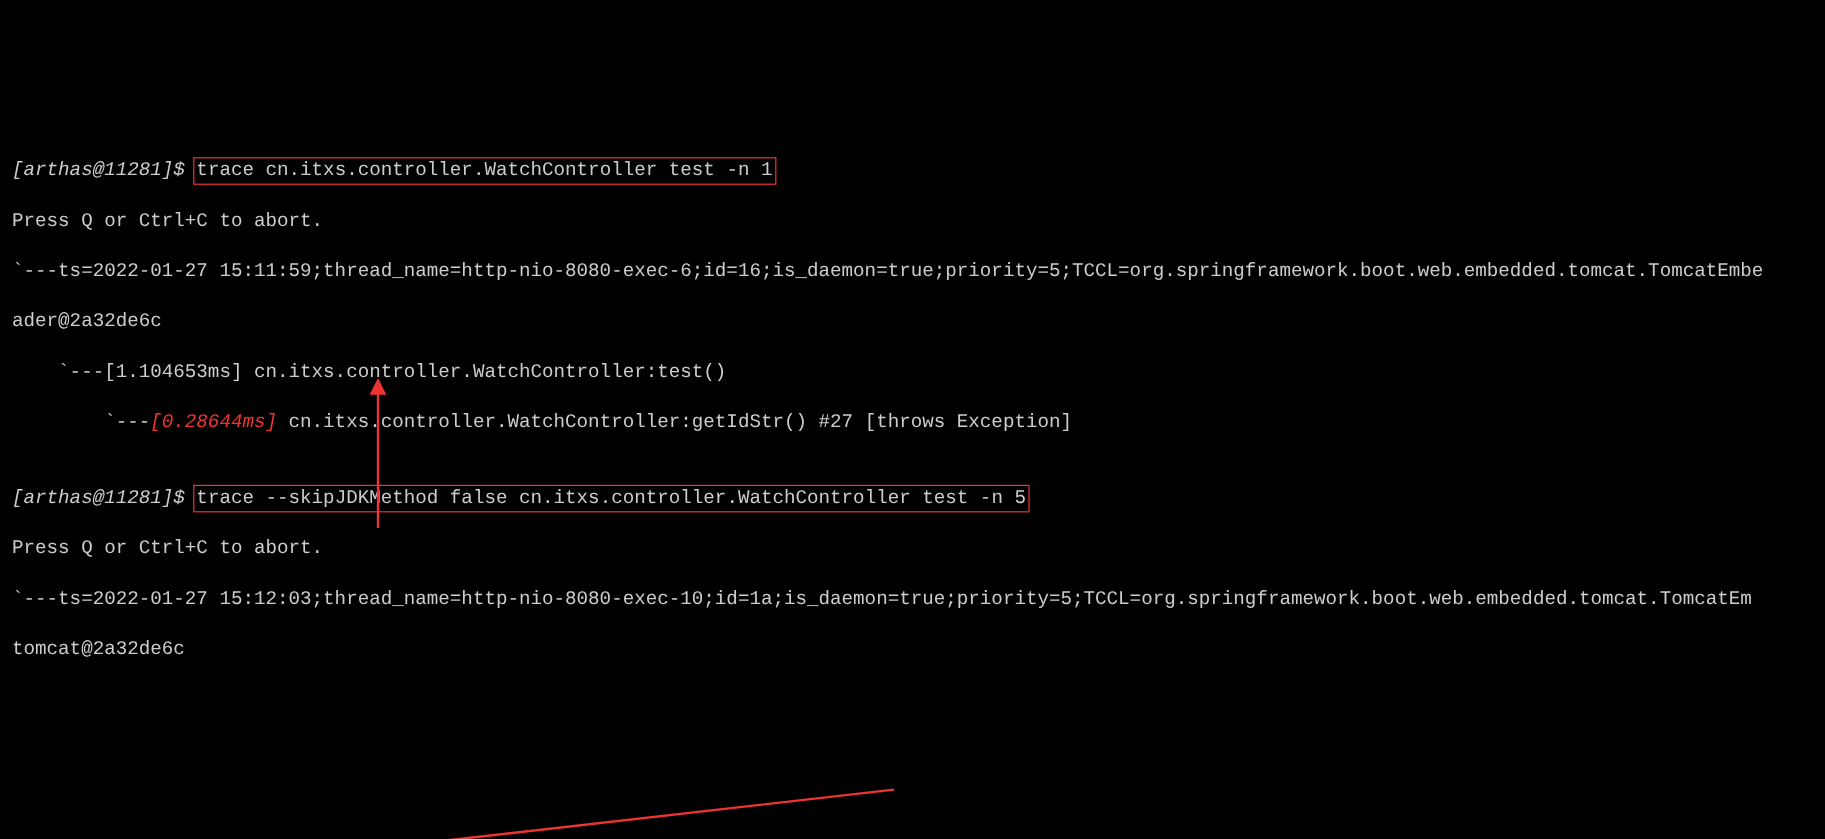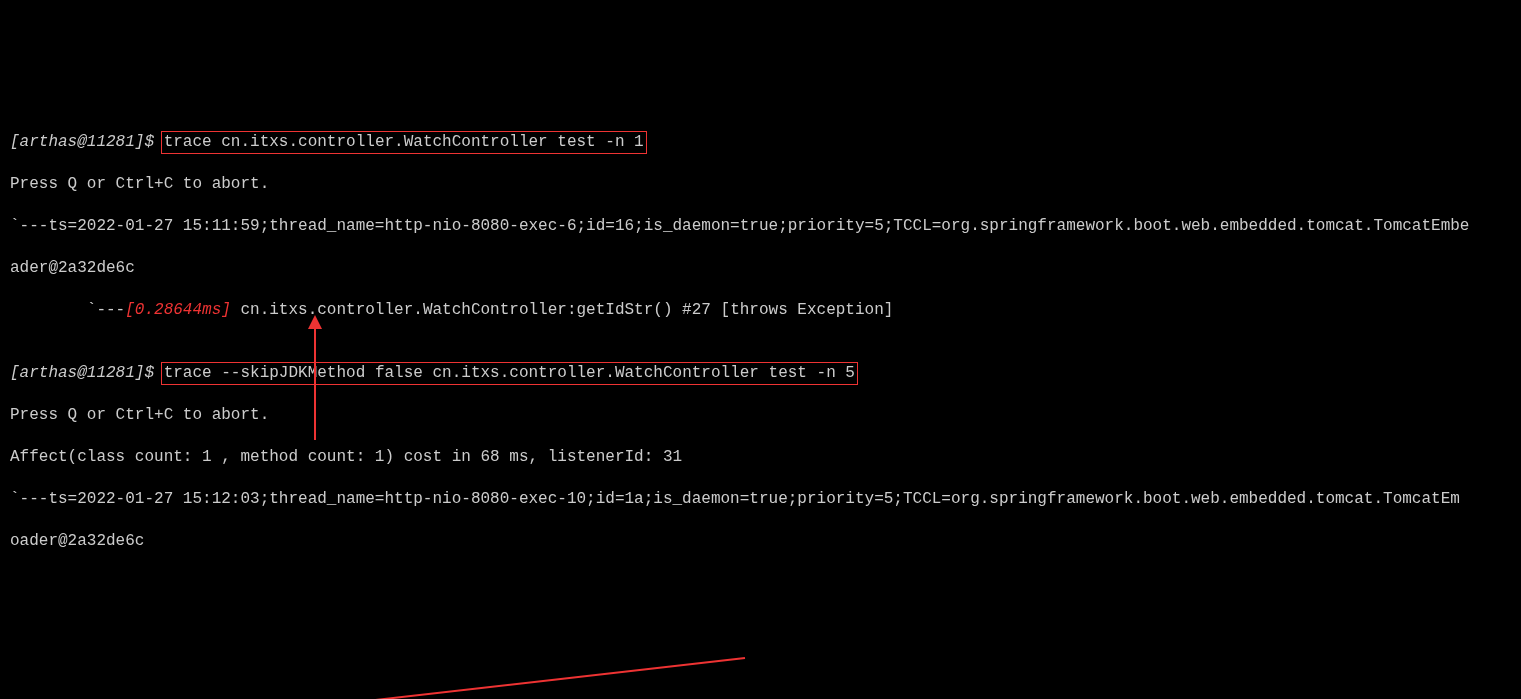--- a/index.html
+++ b/index.html
@@ -15,27 +15,27 @@
 </head>
 <body>
 
 
 
 <div class="term">
 <div><span class="prompt">[arthas@11281]$</span> <span class="box"><span class="cmd">trace cn.itxs.controller.WatchController test -n 1</span></span></div>
 <div>Press Q or Ctrl+C to abort.</div>
 <div>`---ts=2022-01-27 15:11:59;thread_name=http-nio-8080-exec-6;id=16;is_daemon=true;priority=5;TCCL=org.springframework.boot.web.embedded.tomcat.TomcatEmbe</div>
 <div>ader@2a32de6c</div>
+<div>    `---[1.104653ms] cn.itxs.controller.WatchController:test()</div>
 <div><span>        `---</span><span class="red">[0.28644ms]</span><span> cn.itxs.controller.WatchController:getIdStr() #27 [throws Exception]</span></div>
 <div></div>
 <div><span class="prompt">[arthas@11281]$</span> <span class="box"><span class="cmd">trace --skipJDKMethod false cn.itxs.controller.WatchController test -n 5</span></span></div>
 <div>Press Q or Ctrl+C to abort.</div>
-<div>Affect(class count: 1 , method count: 1) cost in 68 ms, listenerId: 31</div>
 <div>`---ts=2022-01-27 15:12:03;thread_name=http-nio-8080-exec-10;id=1a;is_daemon=true;priority=5;TCCL=org.springframework.boot.web.embedded.tomcat.TomcatEm</div>
-<div>oader@2a32de6c</div>
+<div>tomcat@2a32de6c</div>
 
 
 
 
 
 
 
 
 
 <div></div>

